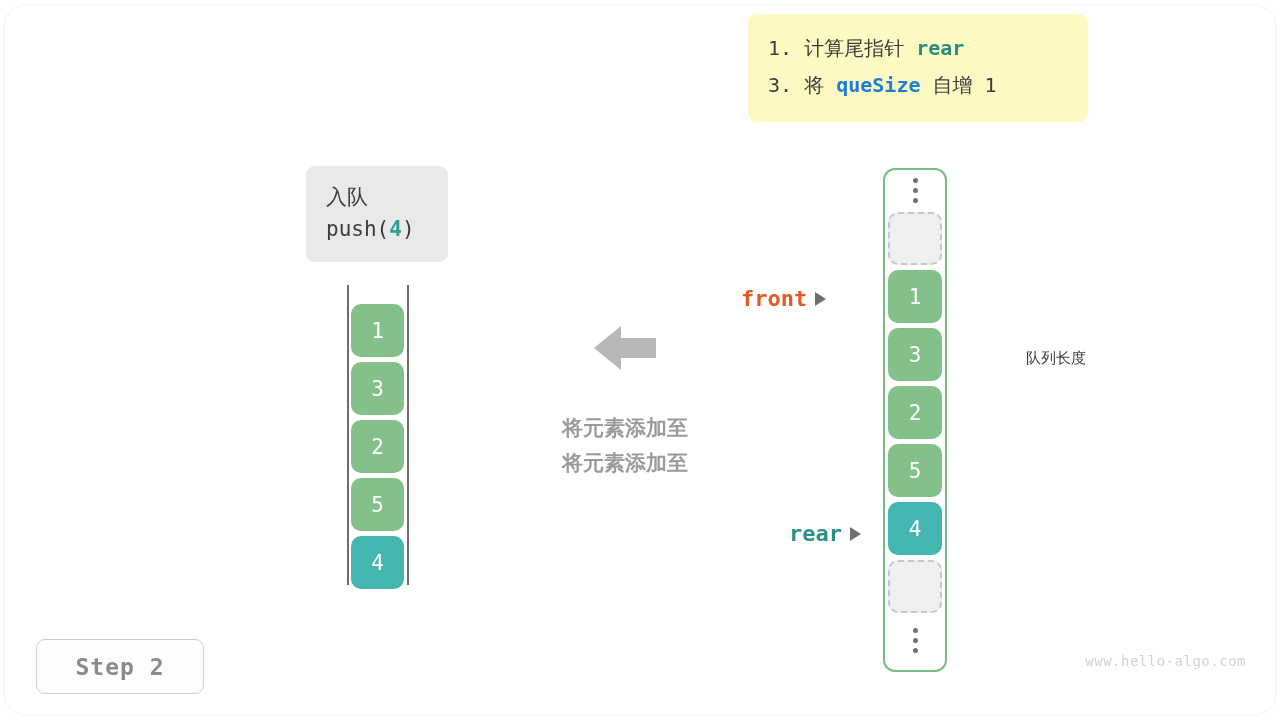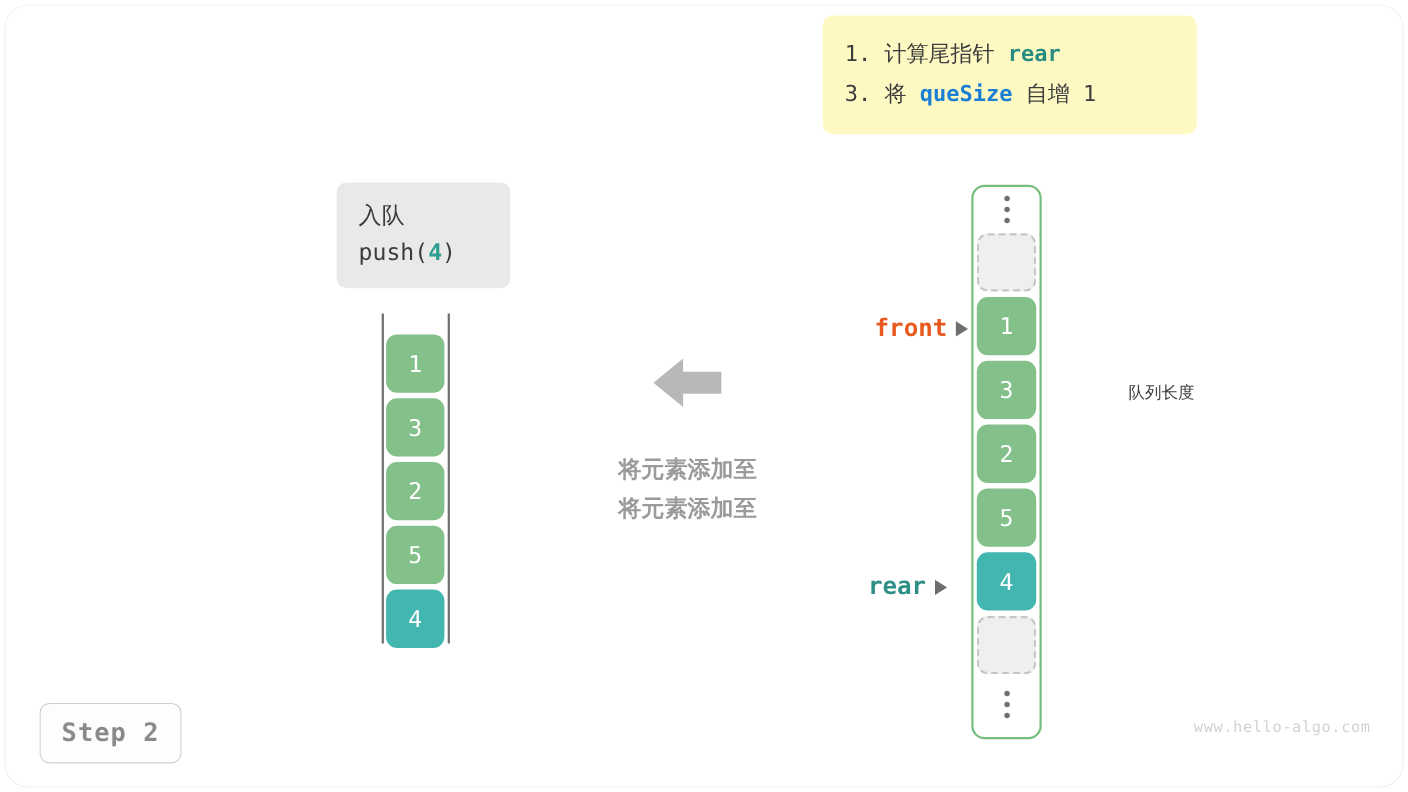--- a/index.html
+++ b/index.html
@@ -58,21 +58,21 @@
   .kw-blue {
     color: #1a7fd4;
     font-weight: bold;
   }
 
   
   .push-box {
     position: absolute;
     left: 306px;
     top: 166px;
-    width: 158px;
+    width: 142px;
     box-sizing: border-box;
     background: #e9e9e9;
     border-radius: 9px;
     padding: 14px 18px 16px 20px;
   }
   .push-line-cn {
     font-size: 21px;
     line-height: 33px;
     color: #3c3c3c;
     white-space: pre;
@@ -209,21 +209,21 @@
     white-space: pre;
   }
   .ptr .tri {
     margin-left: 8px;
     width: 0;
     height: 0;
     border-top: 7px solid transparent;
     border-bottom: 7px solid transparent;
     border-left: 11px solid #6e6e6e;
   }
-  .ptr-front { left: 795px; top: 286px; color: #e8591e; }
+  .ptr-front { left: 741px; top: 286px; color: #e8591e; }
   .ptr-rear  { left: 789px; top: 521px; color: #2e8f86; }
 
   
   .qsize {
     position: absolute;
     left: 1026px;
     top: 341px;
   }
   .qsize-cn {
     font-size: 15px;
@@ -236,21 +236,21 @@
     color: #3c3c3c;
     line-height: 34px;
     white-space: pre;
   }
 
   
   .step-badge {
     position: absolute;
     left: 36px;
     top: 639px;
-    width: 129px;
+    width: 168px;
     height: 55px;
     box-sizing: border-box;
     border: 1.5px solid #cfcfcf;
     border-radius: 9px;
     background: #fdfdfd;
     display: flex;
     align-items: center;
     justify-content: center;
     font-family: "DejaVu Sans Mono", "Liberation Mono", monospace;
     font-size: 23px;

